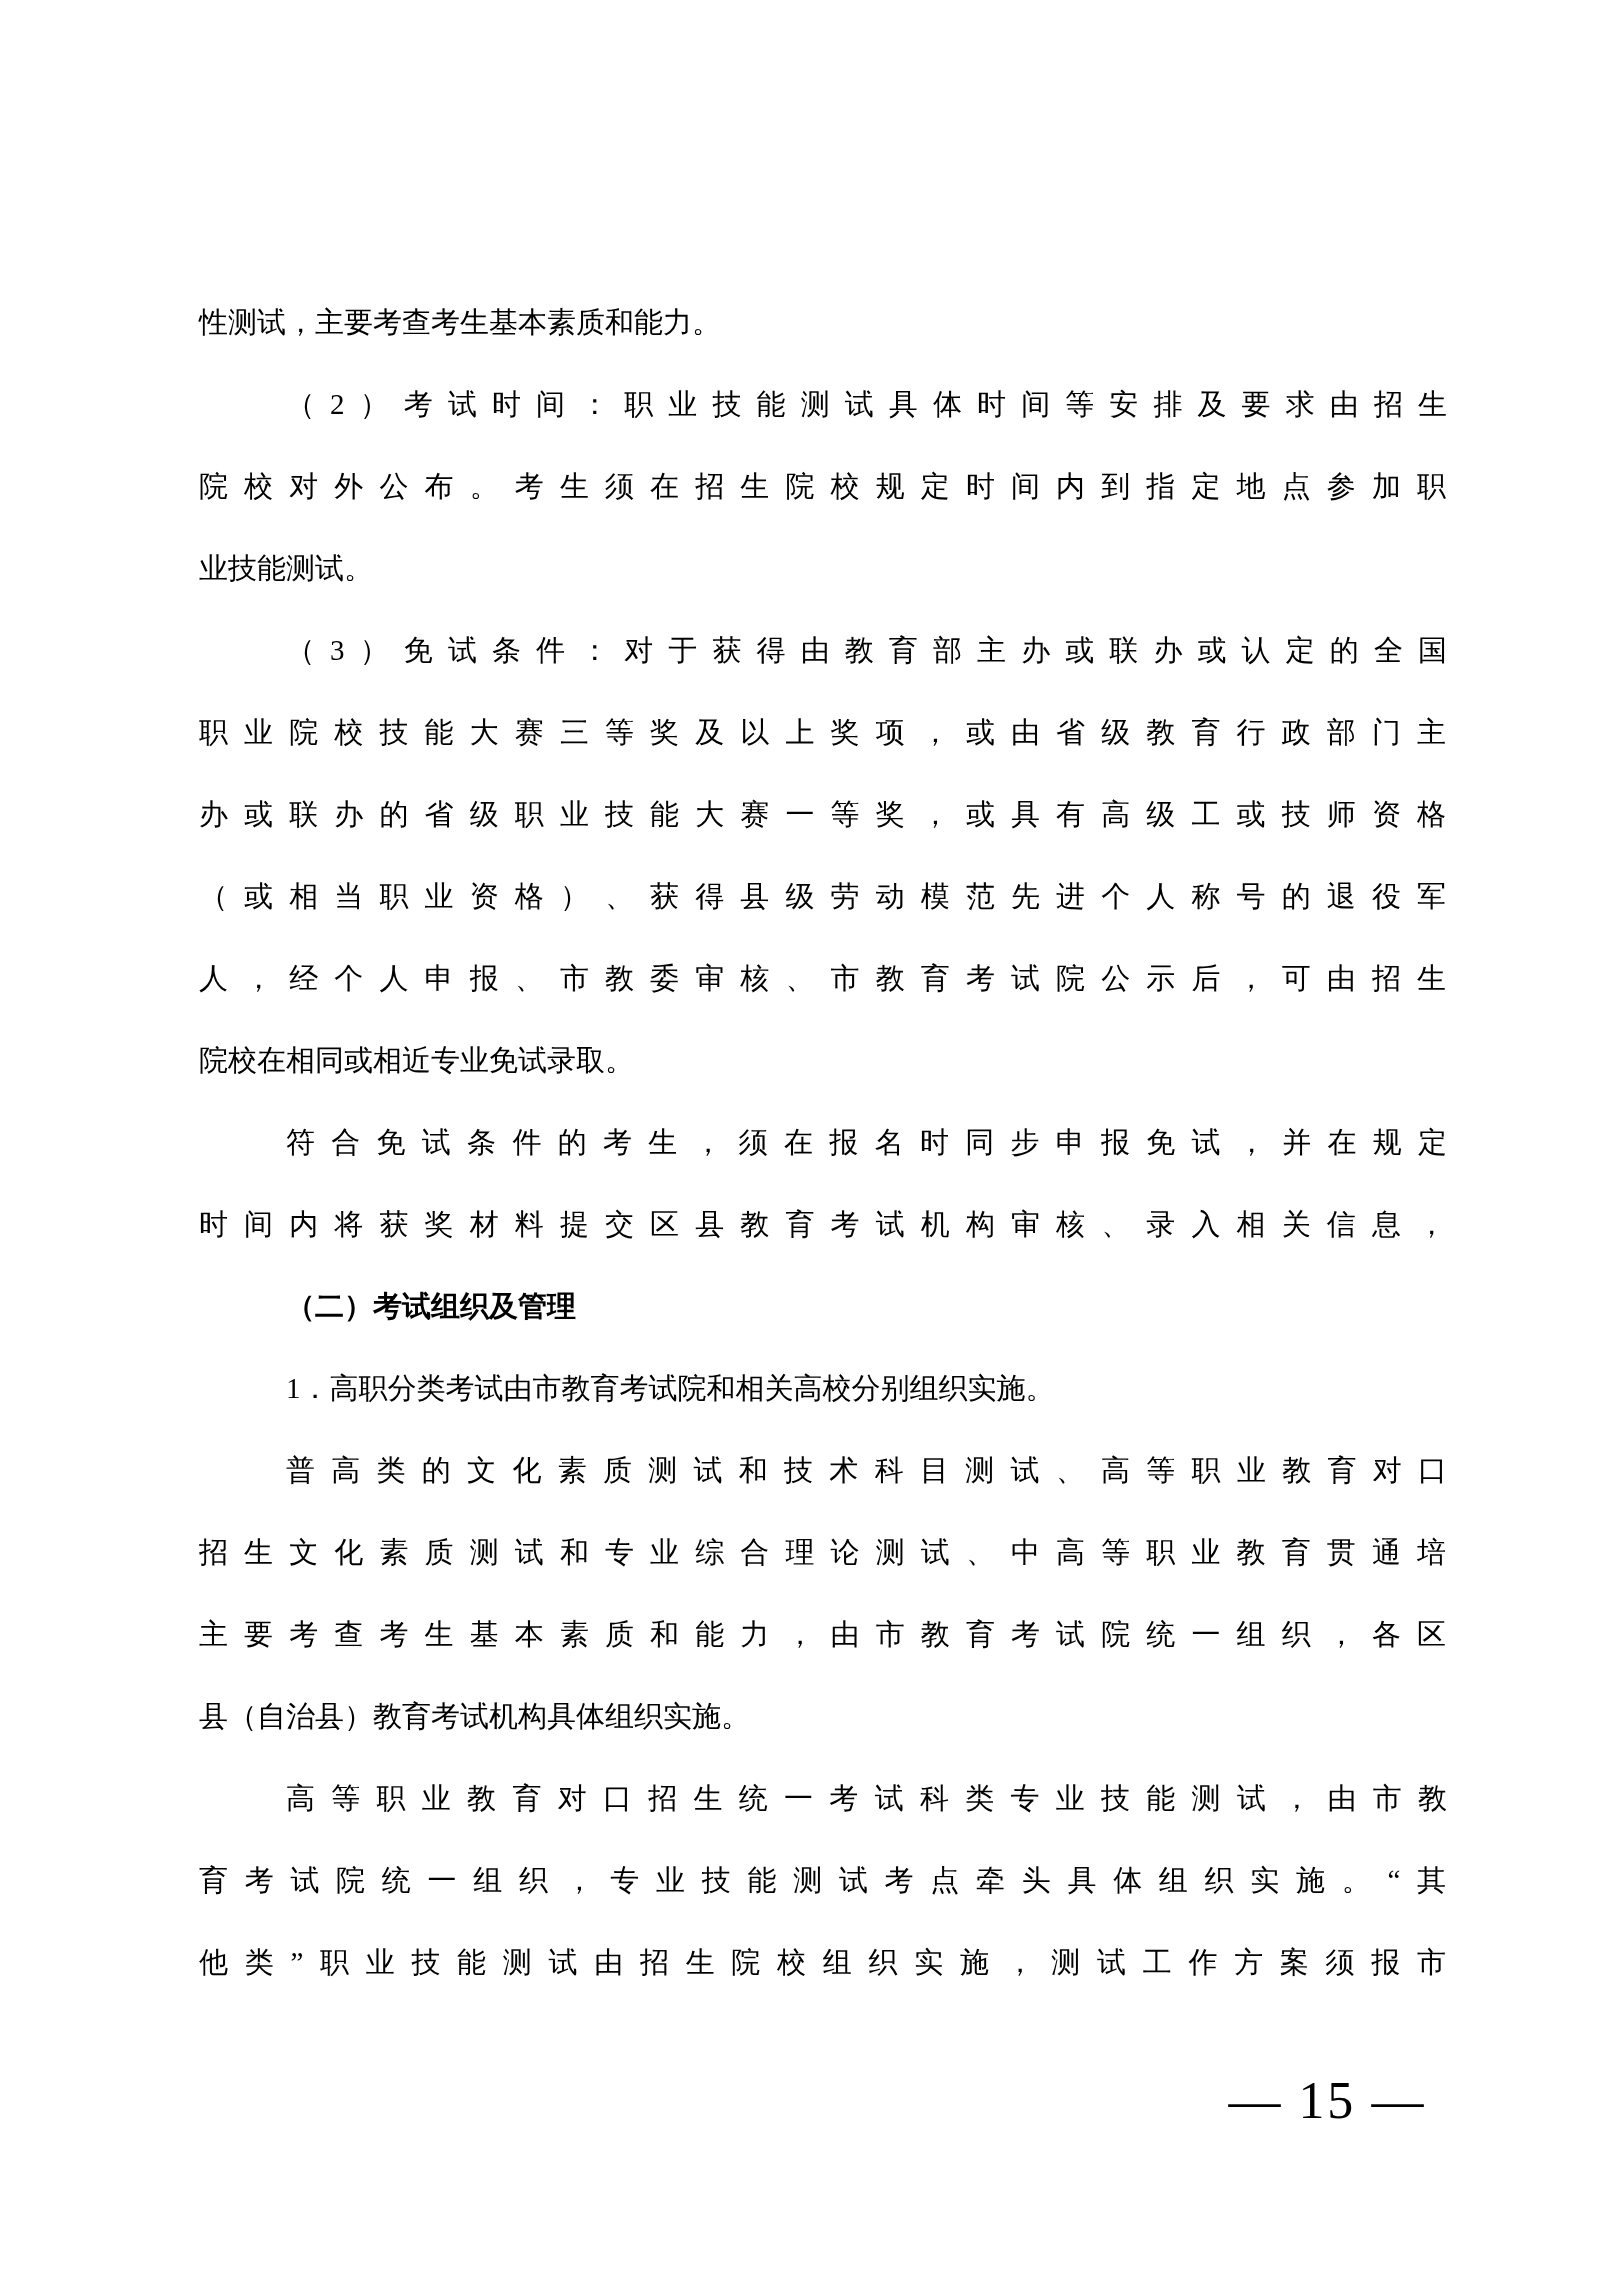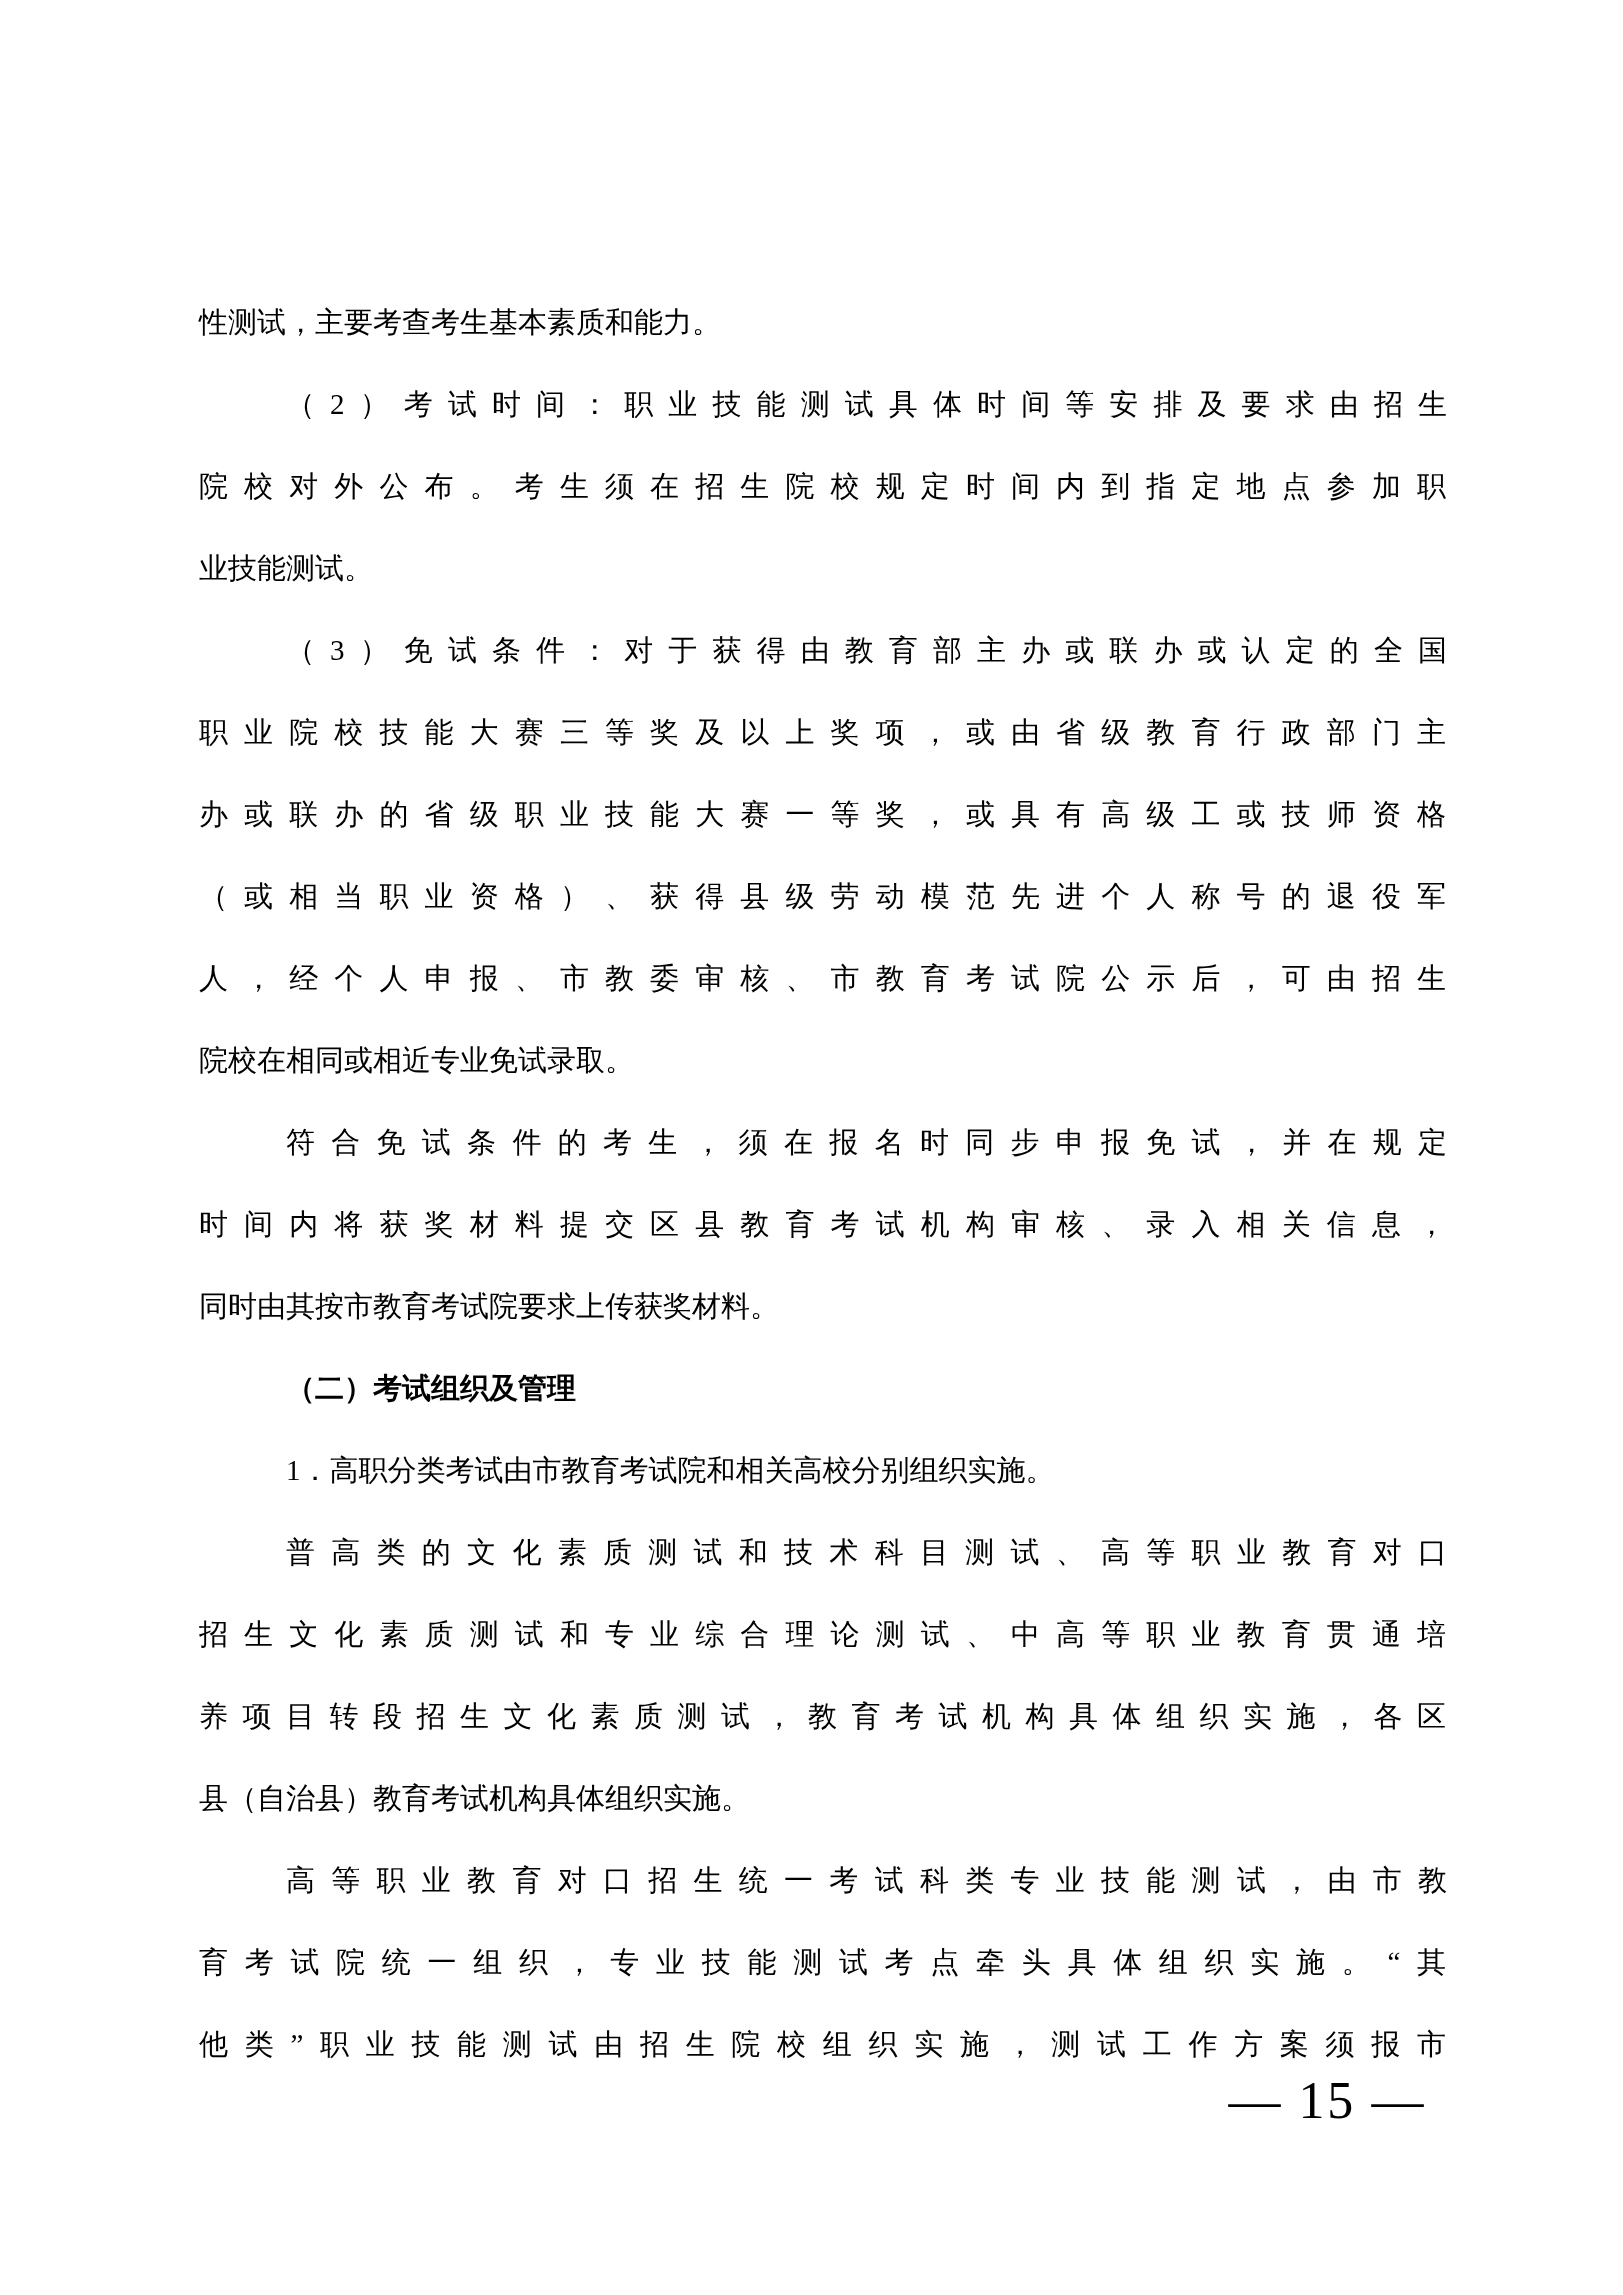--- a/index.html
+++ b/index.html
@@ -61,26 +61,25 @@
   <div class="line fill">院校对外公布。考生须在招生院校规定时间内到指定地点参加职</div>
   <div class="line">业技能测试。</div>
   <div class="line fill indent">（3）免试条件：对于获得由教育部主办或联办或认定的全国</div>
   <div class="line fill">职业院校技能大赛三等奖及以上奖项，或由省级教育行政部门主</div>
   <div class="line fill">办或联办的省级职业技能大赛一等奖，或具有高级工或技师资格</div>
   <div class="line fill">（或相当职业资格）、获得县级劳动模范先进个人称号的退役军</div>
   <div class="line fill">人，经个人申报、市教委审核、市教育考试院公示后，可由招生</div>
   <div class="line">院校在相同或相近专业免试录取。</div>
   <div class="line fill indent">符合免试条件的考生，须在报名时同步申报免试，并在规定</div>
   <div class="line fill">时间内将获奖材料提交区县教育考试机构审核、录入相关信息，</div>
-  <div class="line">同时由其按市教育考试院要求上传获奖材料。</div>
   <div class="line indent heading">（二）考试组织及管理</div>
   <div class="line indent">1．高职分类考试由市教育考试院和相关高校分别组织实施。</div>
   <div class="line fill indent">普高类的文化素质测试和技术科目测试、高等职业教育对口</div>
   <div class="line fill">招生文化素质测试和专业综合理论测试、中高等职业教育贯通培</div>
-  <div class="line fill">养项目转段招生文化素质测试，教育考试机构具体组织实施，各区</div>
+  <div class="line fill">主要考查考生基本素质和能力，由市教育考试院统一组织，各区</div>
   <div class="line">县（自治县）教育考试机构具体组织实施。</div>
   <div class="line fill indent">高等职业教育对口招生统一考试科类专业技能测试，由市教</div>
   <div class="line fill">育考试院统一组织，专业技能测试考点牵头具体组织实施。“其</div>
   <div class="line fill">他类”职业技能测试由招生院校组织实施，测试工作方案须报市</div>
 </div>
 
 <div class="footer">— 15 —</div>
 
 
 </body></html>

